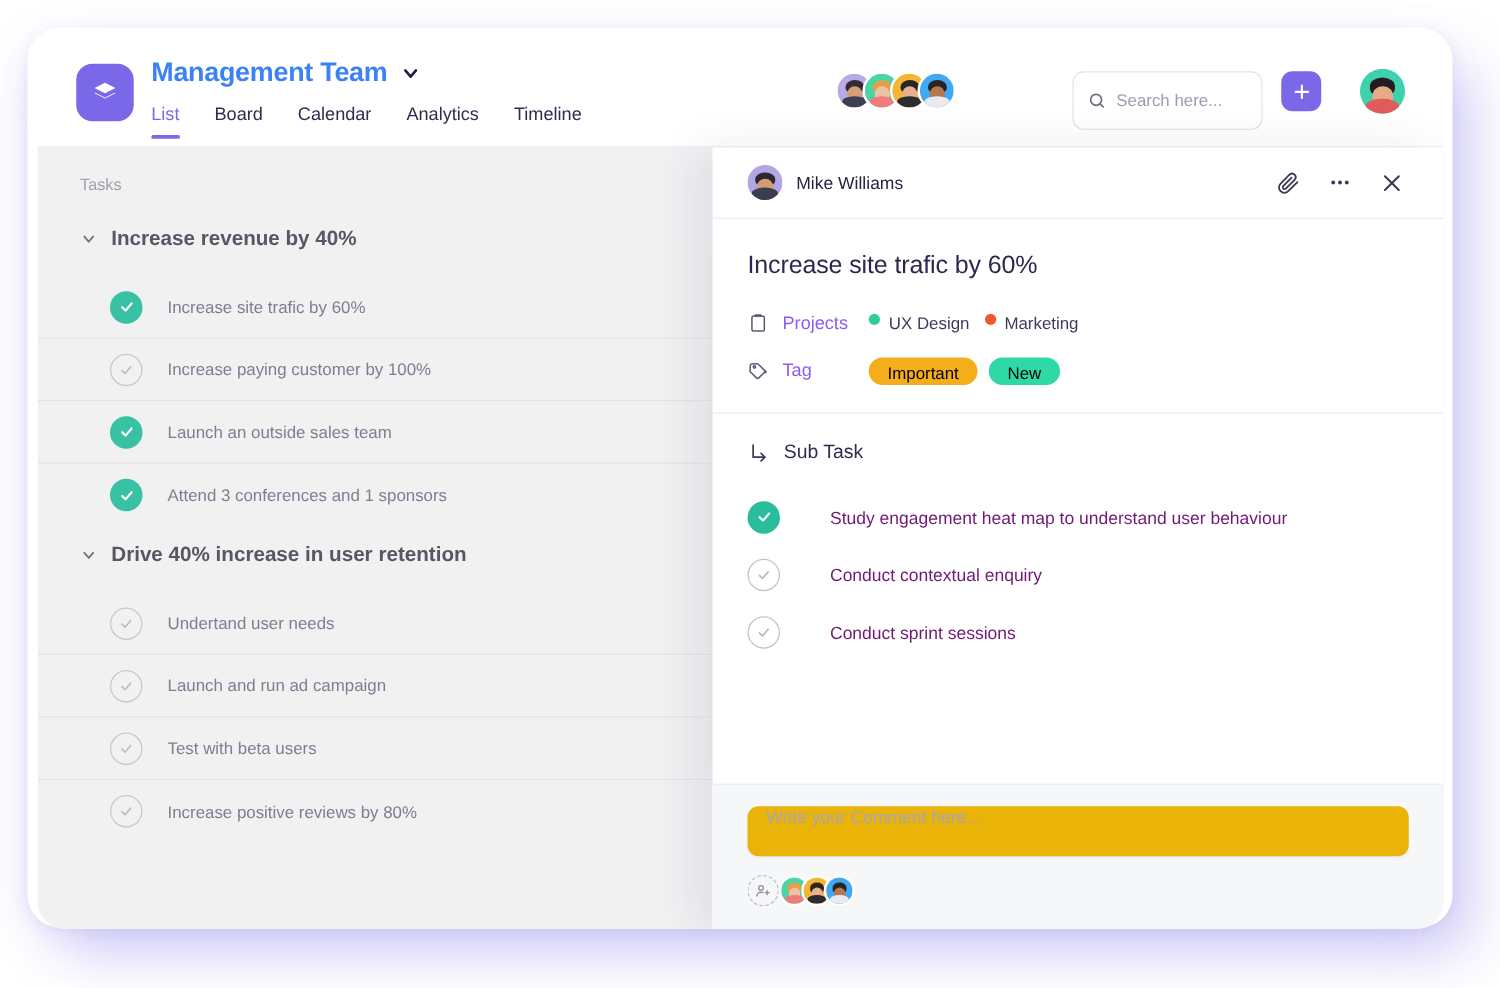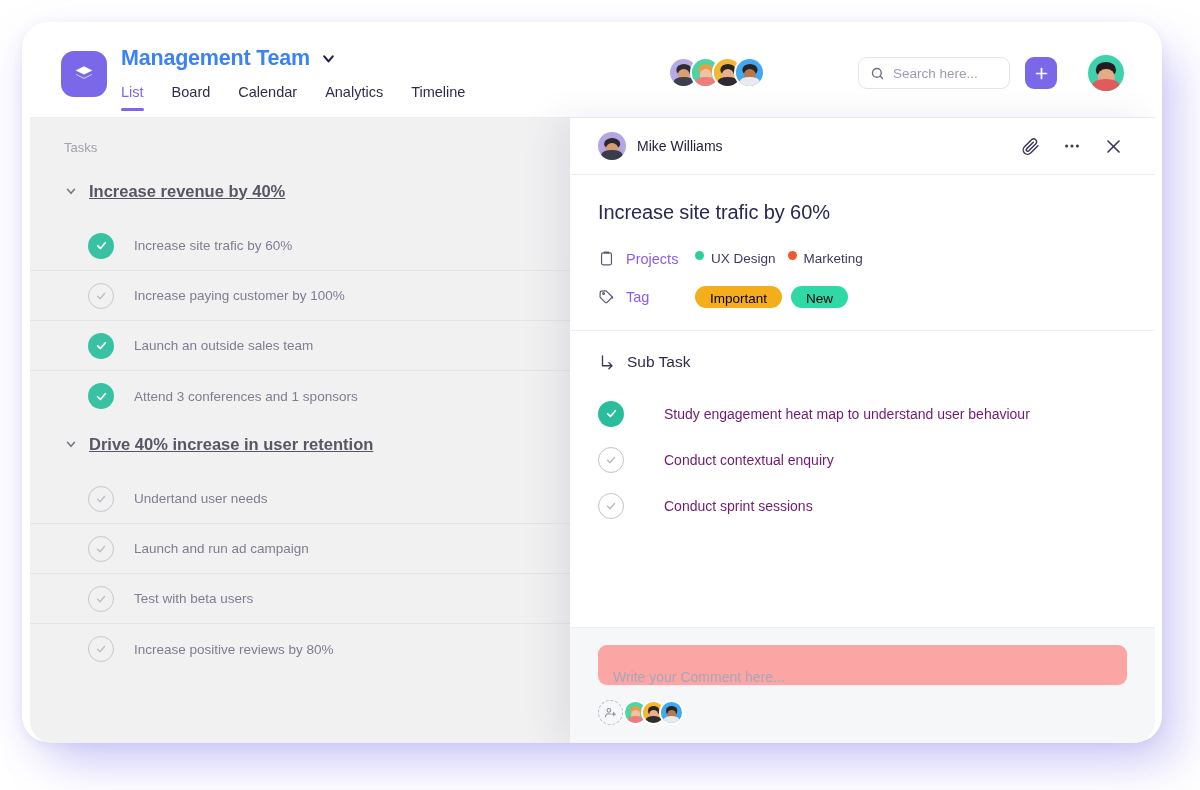--- a/index.html
+++ b/index.html
@@ -116,21 +116,21 @@
     border: 2px solid #ffffff;
     overflow: hidden;
     position: relative;
     flex: none;
   }
 
   
   .search-box {
     position: absolute;
     right: 145px; top: 29px;
-    width: 152px; height: 32px;
+    width: 152px; height: 47px;
     border: 1px solid #e2e4ec;
     border-radius: 9px;
     display: flex; align-items: center;
     gap: 8px;
     padding: 0 11px;
     background: #fff;
   }
   .search-box input {
     border: none; outline: none;
     font-family: inherit;
@@ -182,21 +182,20 @@
   }
   .group-head {
     display: flex; align-items: center; gap: 11px;
     padding-left: 34px;
     height: 26px;
   }
   .group-head .gtitle {
     font-size: 16.5px;
     font-weight: bold;
     color: #4b4a59;
-    text-decoration: underline;
   }
   .row {
     display: flex; align-items: center;
     height: 50px;
     padding-left: 58px;
     border-bottom: 1px solid #e4e4e6;
   }
   .row:last-child { border-bottom: none; }
   .row .rlabel {
     font-size: 13.5px;
@@ -321,23 +320,23 @@
 
   
   .dp-footer {
     flex: none;
     background: #f6f7f9;
     border-top: 1px solid #edeef3;
     padding: 17px 28px 18px;
   }
   .comment-box {
     height: 40px;
-    background: #fca5a5;
+    background: #eab308;
     border-radius: 9px;
-    display: flex; align-items: flex-end;
+    display: flex; align-items: flex-start;
     padding: 0 15px;
     box-shadow: 0 1px 2px rgba(40,35,80,0.05);
   }
   .comment-box input {
     border: none; outline: none;
     background: transparent;
     font-family: inherit;
     font-size: 14px;
     color: #33314f;
     width: 100%;

